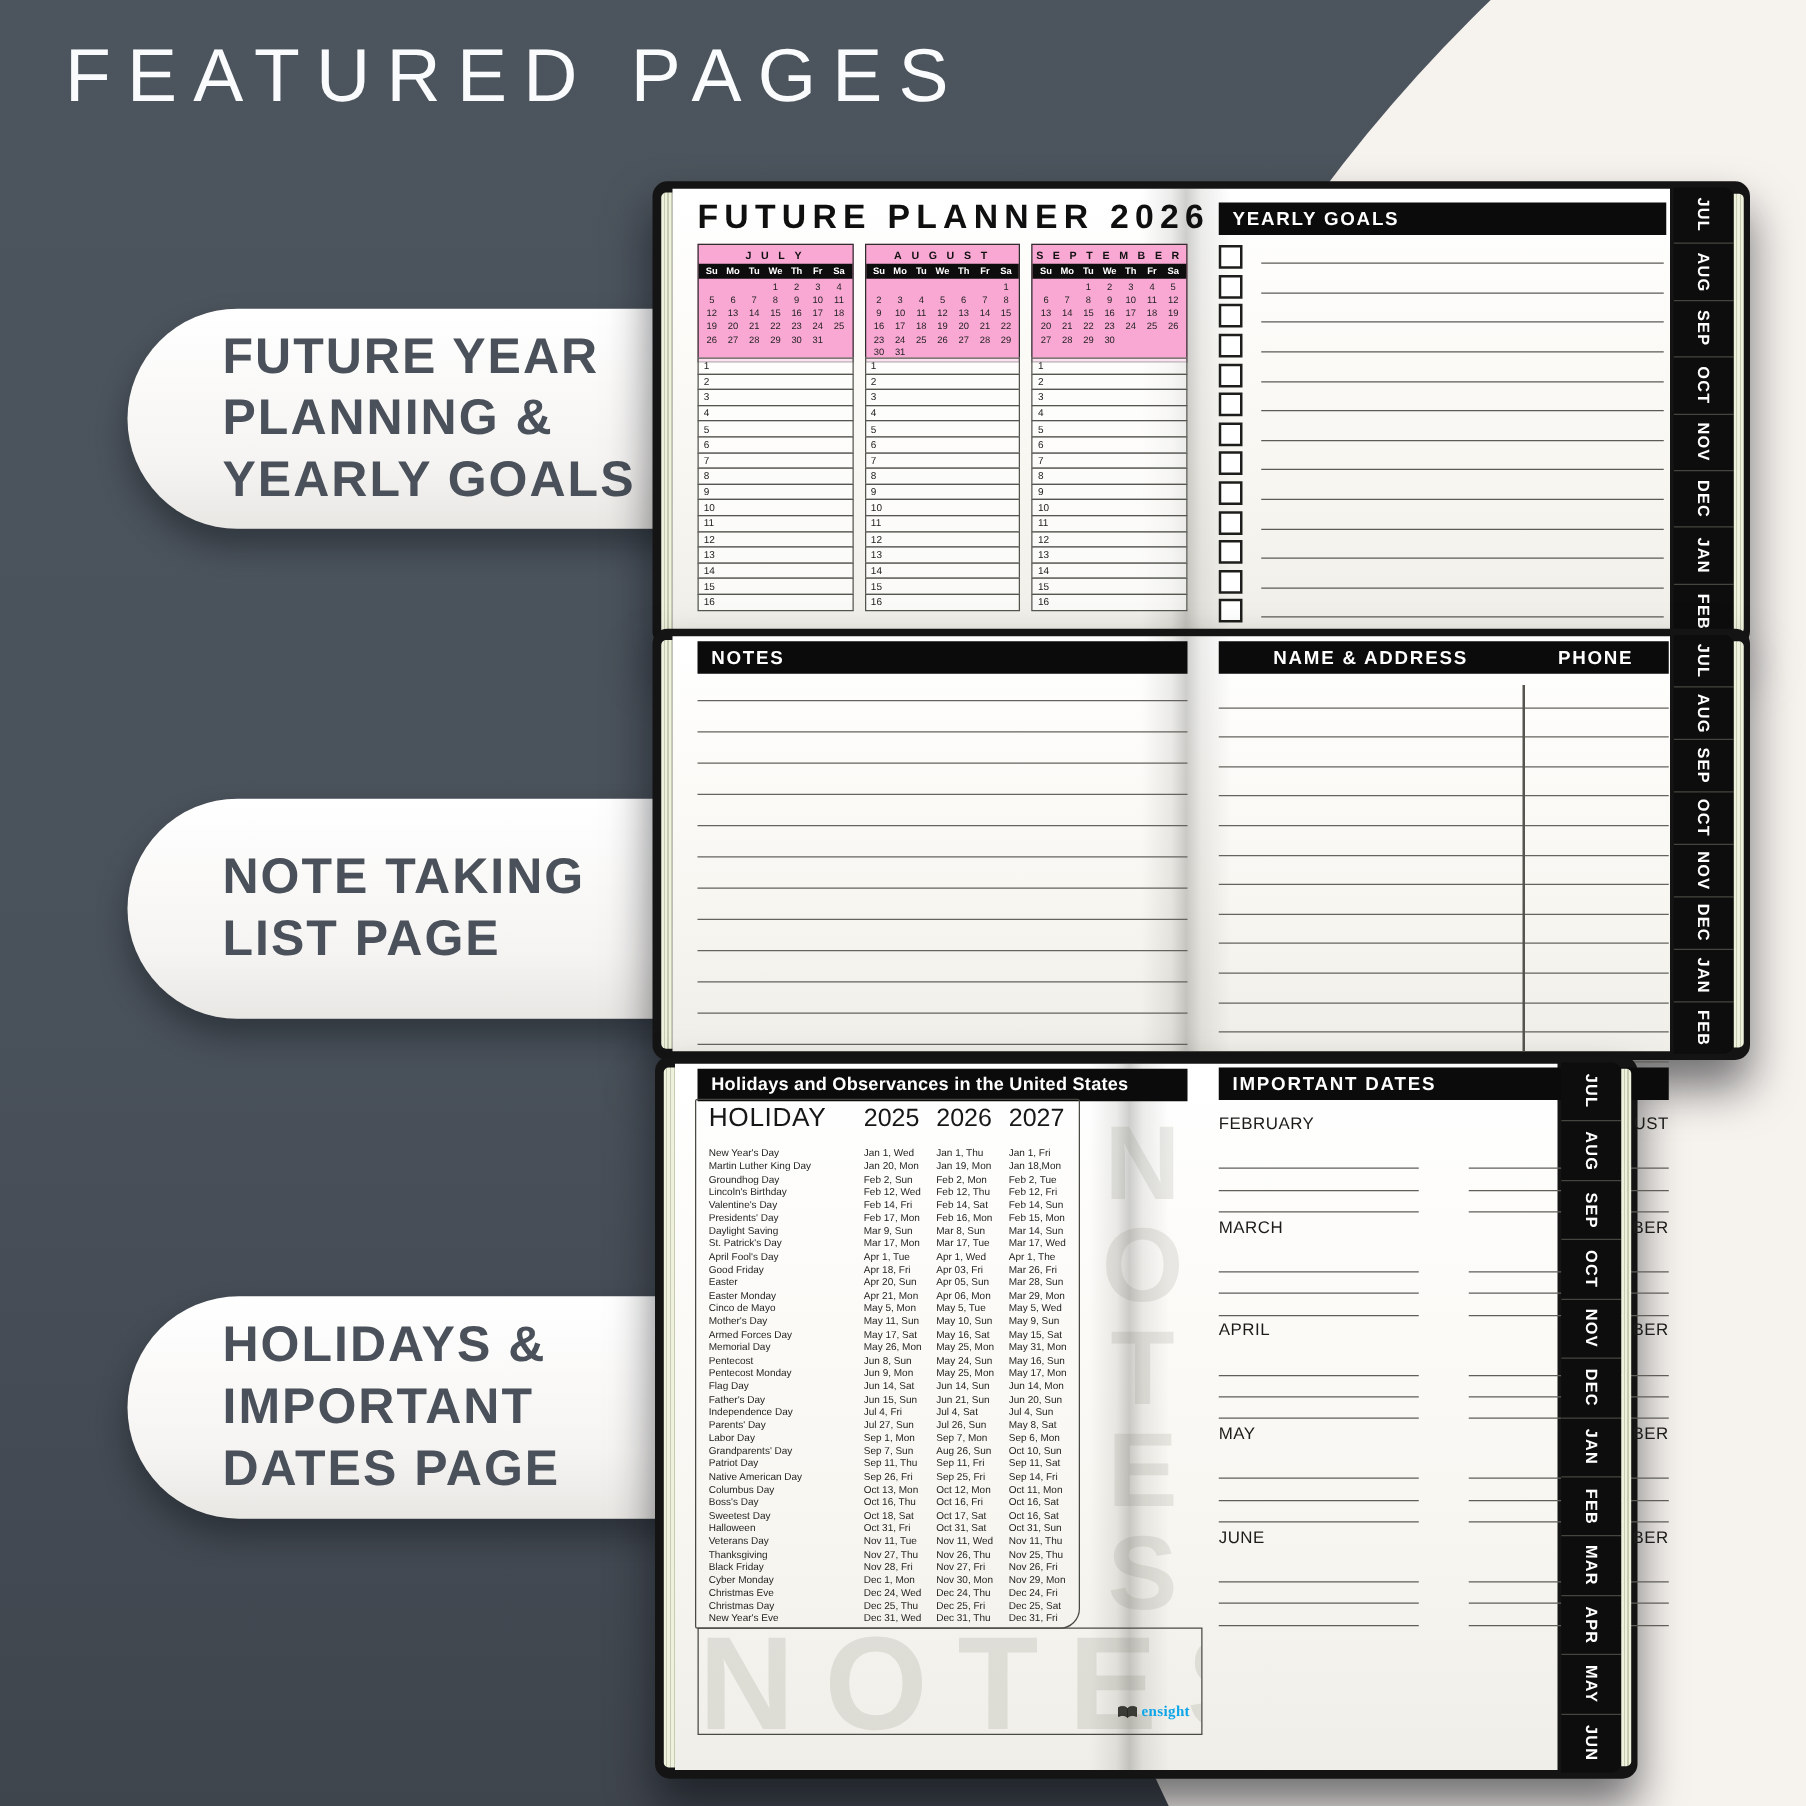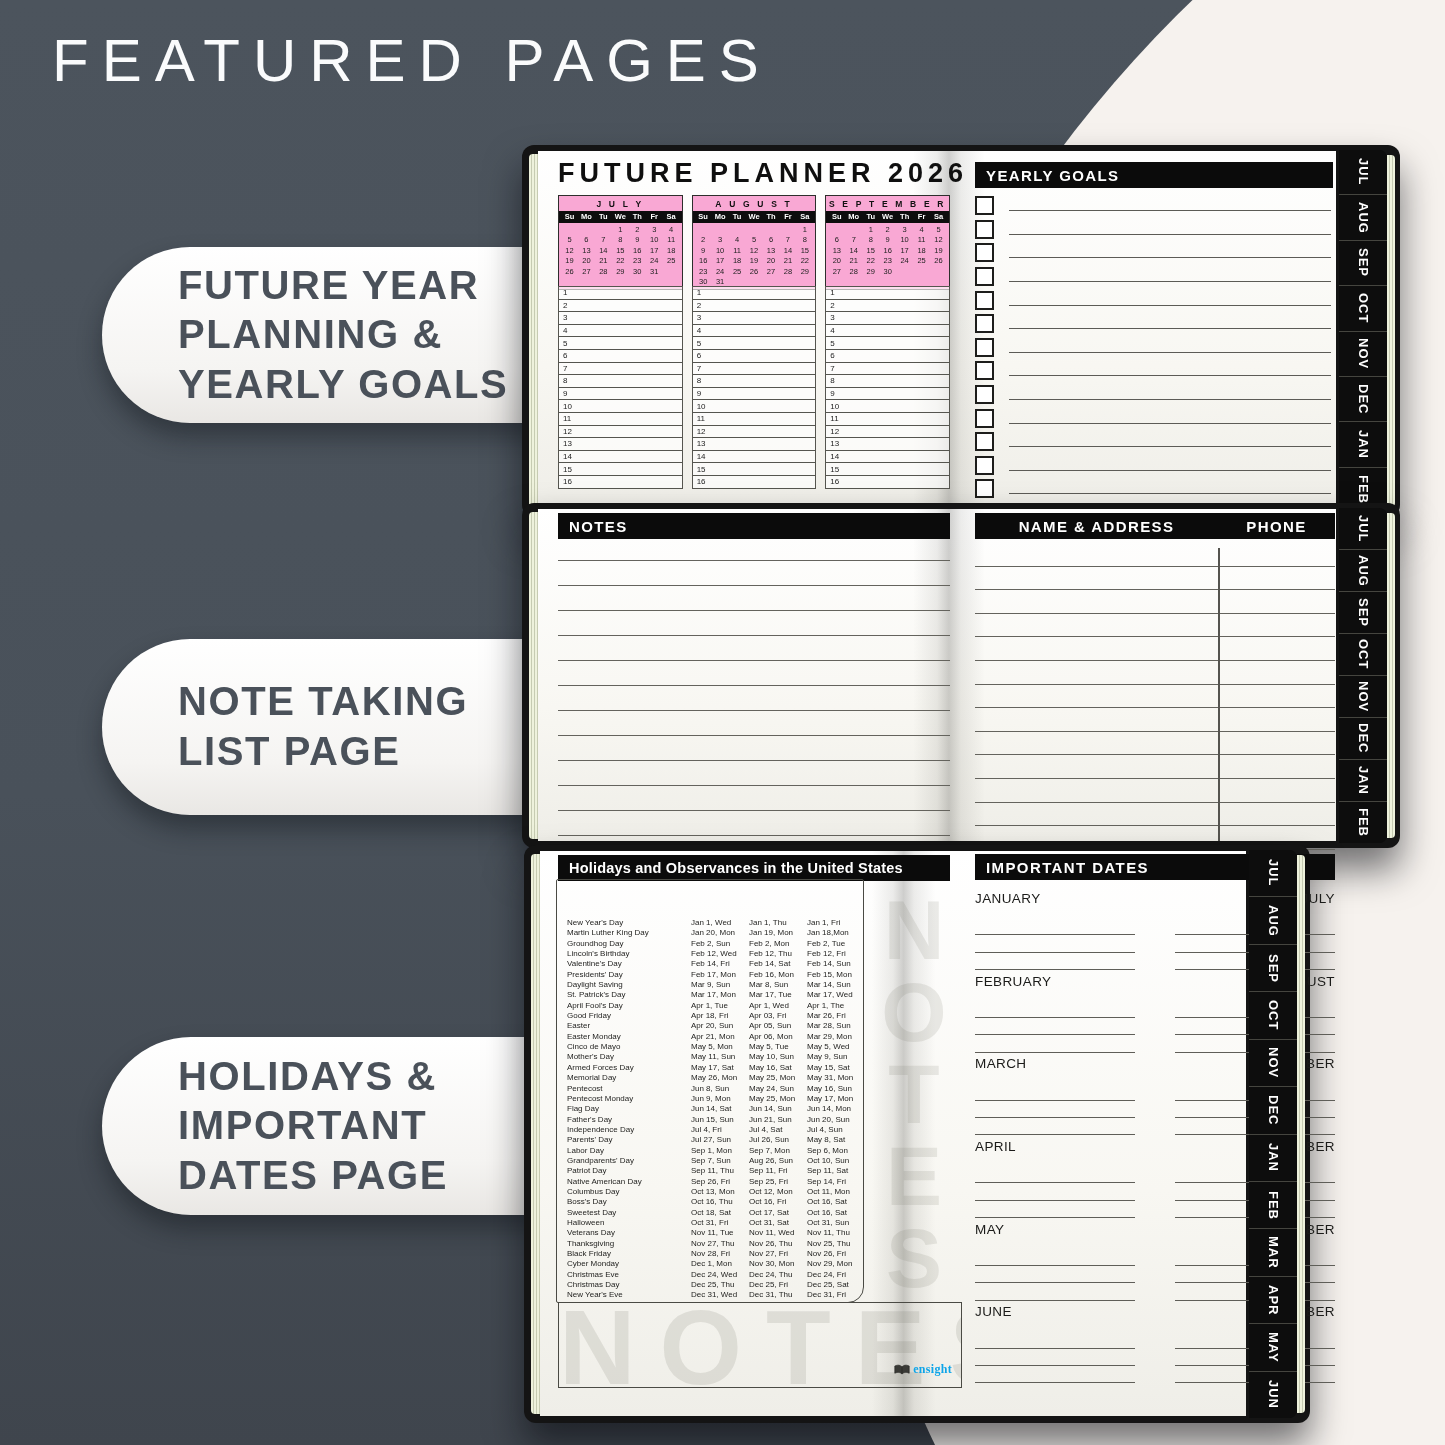--- a/index.html
+++ b/index.html
@@ -466,20 +466,26 @@
         <div class="tab">FEB</div>
       </div>
     <div class="edge-right"></div>
   </section>
 
   <section class="spread" id="spread-3">
     <div class="edge-left"></div>
     <div class="sheet"></div>
     <div class="bar bar-holidays">Holidays and Observances in the United States</div>
     <div class="hol-box">
+      <div class="hol-head">
+        <span class="hh-name">HOLIDAY</span>
+        <span class="hh-y0">2025</span>
+        <span class="hh-y1">2026</span>
+        <span class="hh-y2">2027</span>
+      </div>
       <div class="hol-rows" id="hol-rows">
           <div class="hrow">
             <span class="hname">New Year's Day</span>
             <span class="hdate">Jan 1, Wed</span>
             <span class="hdate">Jan 1, Thu</span>
             <span class="hdate">Jan 1, Fri</span>
           </div>
           <div class="hrow">
             <span class="hname">Martin Luther King Day</span>
             <span class="hdate">Jan 20, Mon</span>
@@ -709,40 +715,20 @@
       <div class="h-watermark">NOTES</div>
       <div class="brand">
         <svg viewBox="0 0 20 14">
           <path d="M1 2 C5 0 8 1 10 3 C12 1 15 0 19 2 L19 11 C15 9 12 10 10 12 C8 10 5 9 1 11 Z M10 3 L10 12" fill="#3a3a36" stroke="#23231f" stroke-width="0.8"></path>
         </svg>
         <span class="brand-text">ensight</span>
       </div>
     </div>
     <div class="bar bar-important">IMPORTANT DATES</div>
     <div class="id-secs" id="id-secs">
-        <div class="id-sec">
-          <div class="id-labels">
-            <span>JANUARY</span>
-            <span>JULY</span>
-          </div>
-          <div class="id-lines">
-            <div class="id-linerow">
-              <div class="id-line"></div>
-              <div class="id-line"></div>
-            </div>
-            <div class="id-linerow">
-              <div class="id-line"></div>
-              <div class="id-line"></div>
-            </div>
-            <div class="id-linerow">
-              <div class="id-line"></div>
-              <div class="id-line"></div>
-            </div>
-          </div>
-        </div>
         <div class="id-sec">
           <div class="id-labels">
             <span>FEBRUARY</span>
             <span>AUGUST</span>
           </div>
           <div class="id-lines">
             <div class="id-linerow">
               <div class="id-line"></div>
               <div class="id-line"></div>
             </div>

